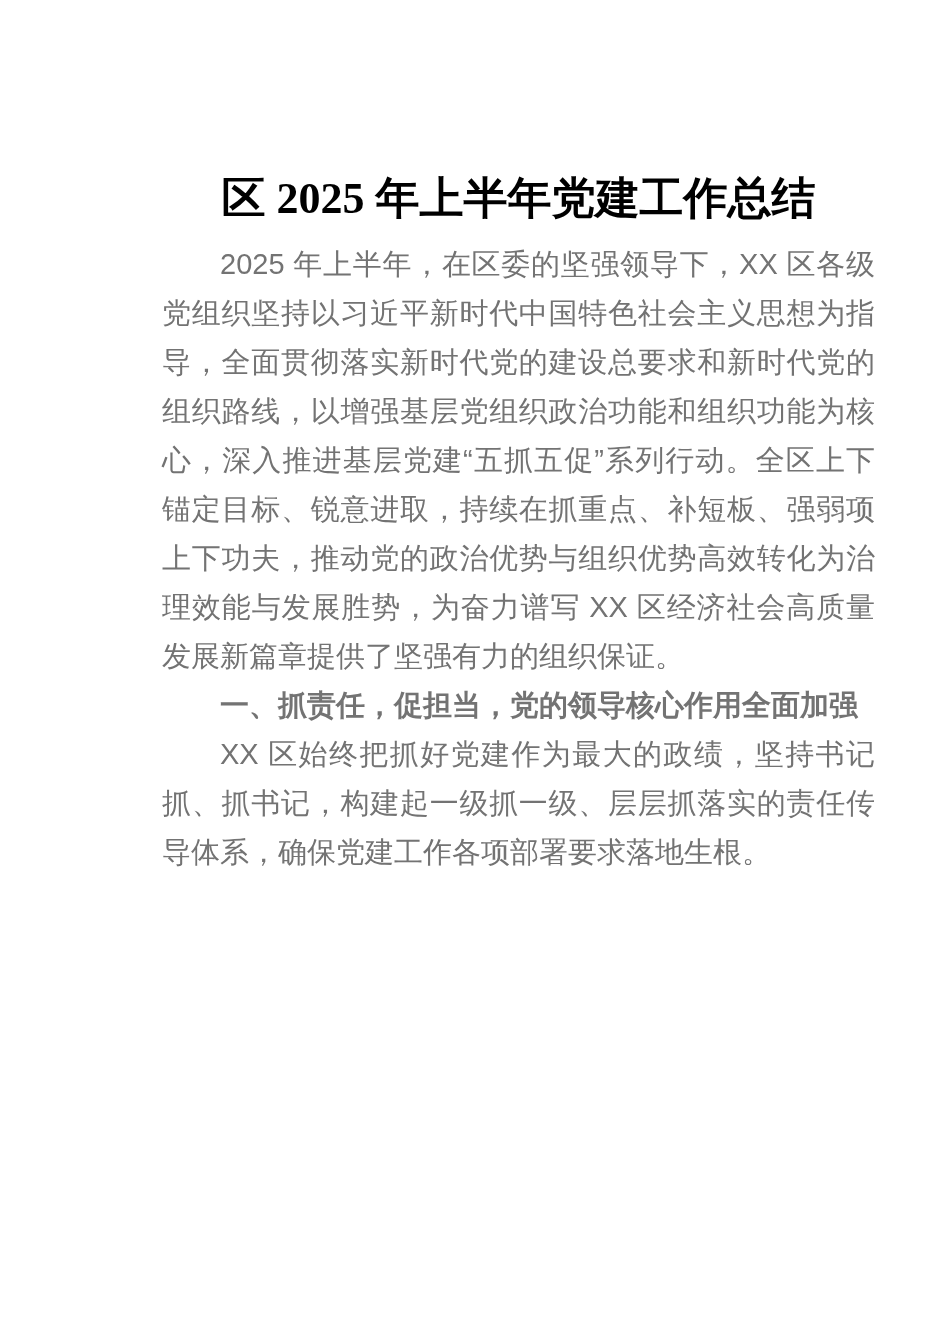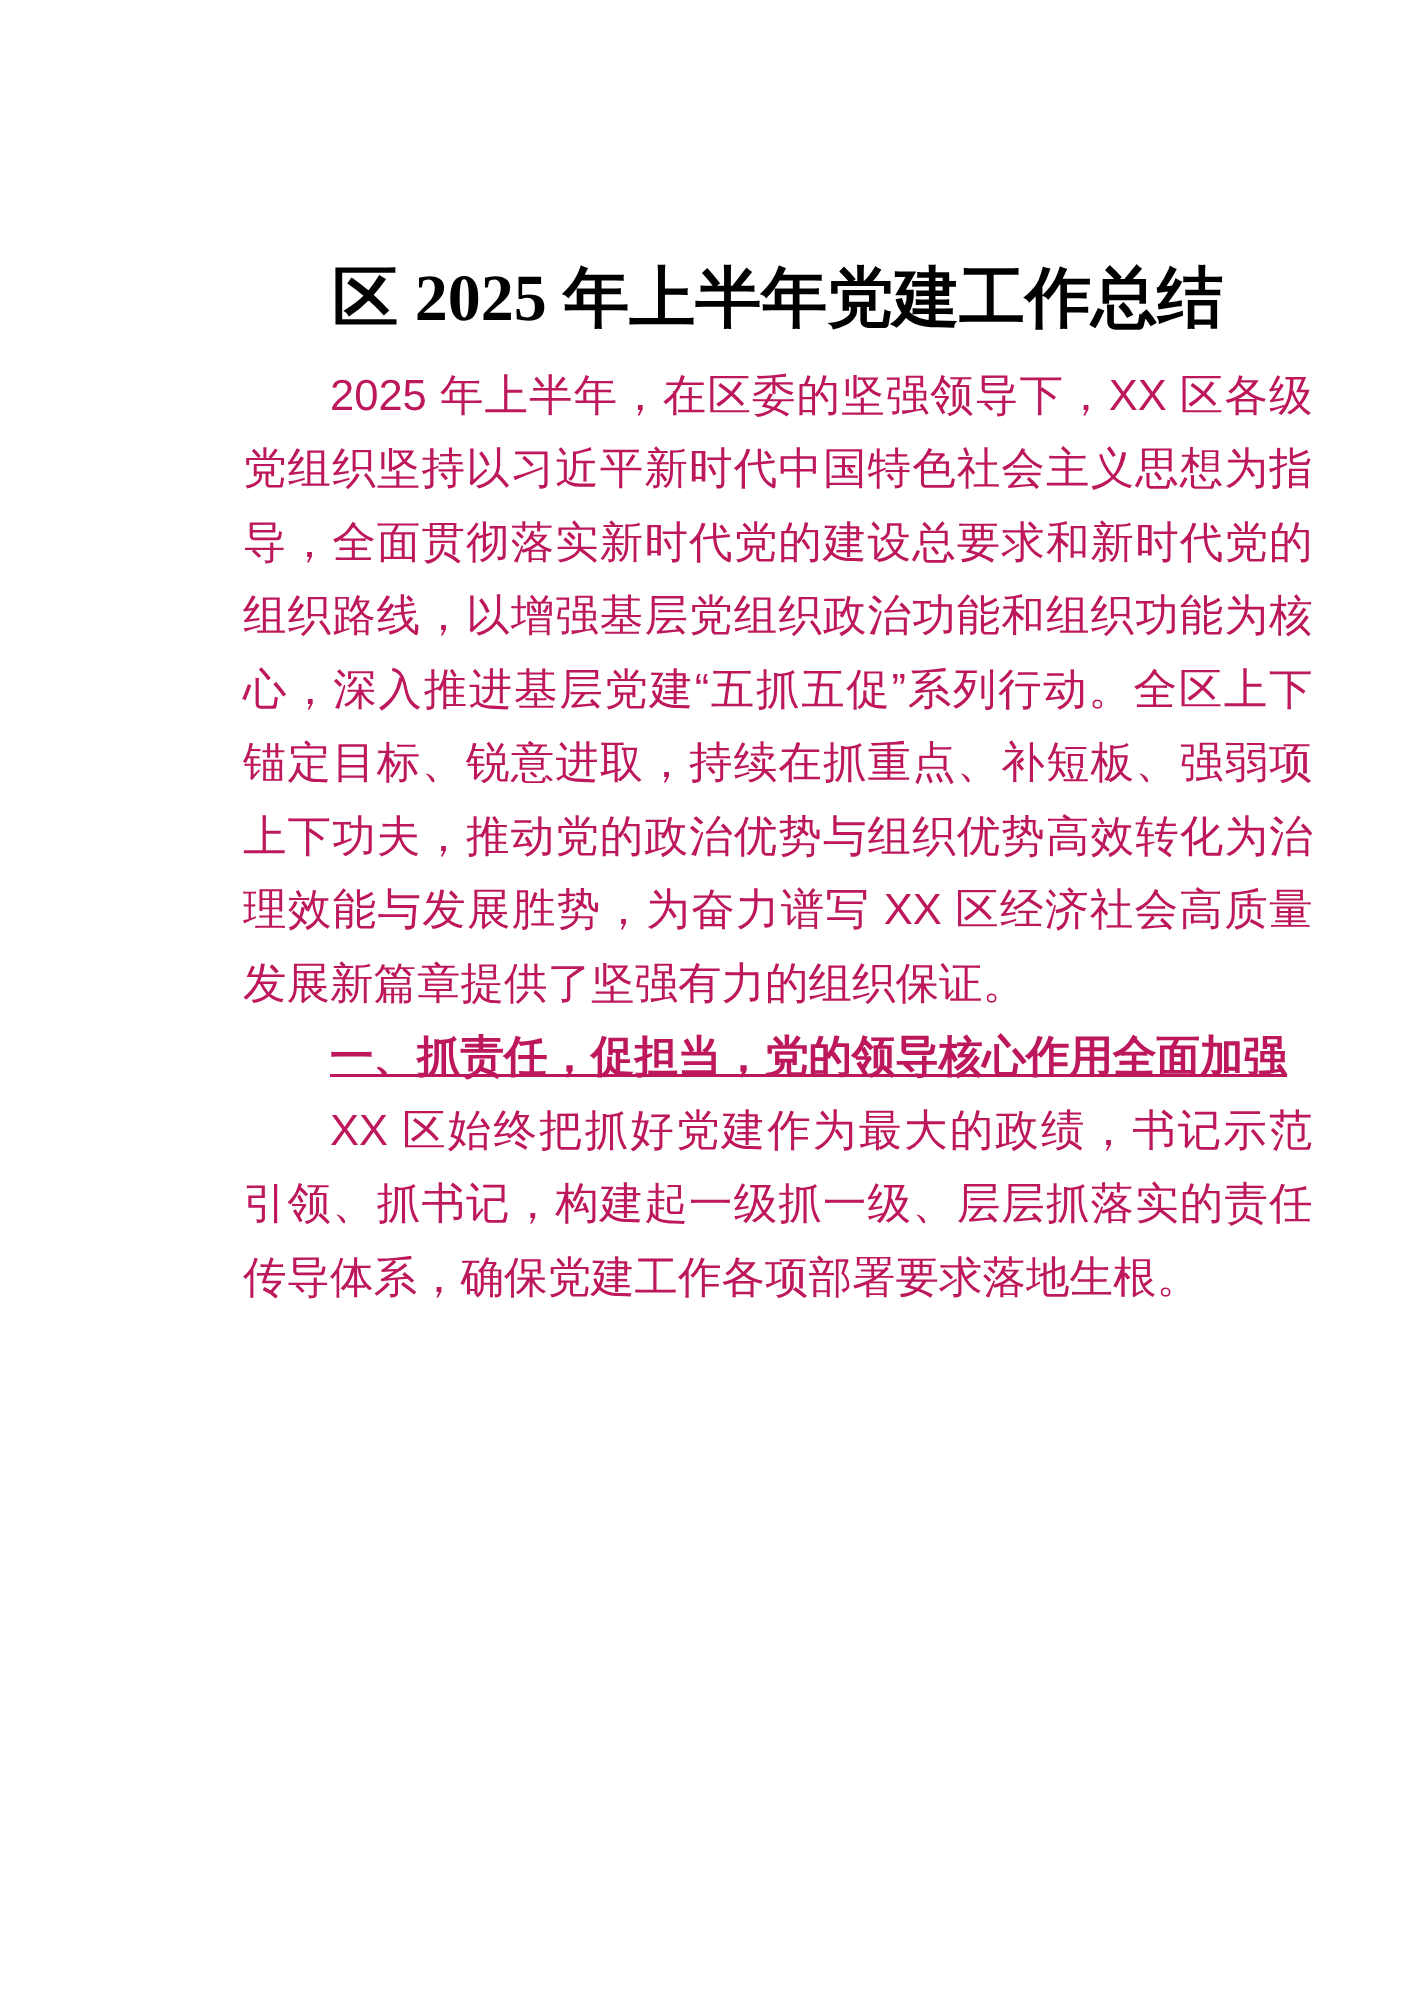--- a/index.html
+++ b/index.html
@@ -27,36 +27,35 @@
     font-size: 44px;
     line-height: 58px;
     color: #000000;
     text-align: center;
     margin: 0 0 12px 0;
   }
   .para {
     font-family: "Liberation Sans", "DejaVu Sans", sans-serif;
     font-size: 29px;
     line-height: 49px;
-    color: #be185d;
+    color: #737373;
     text-align: justify;
     text-indent: 2em;
     margin: 0;
     word-break: break-all;
   }
   .heading {
     font-weight: bold;
-    text-decoration: underline;
   }
 </style>
 </head>
 <body>
 
 <div class="page">
   <h1 class="doc-title">区 2025 年上半年党建工作总结</h1>
 
   <p class="para">2025 年上半年，在区委的坚强领导下，XX 区各级党组织坚持以习近平新时代中国特色社会主义思想为指导，全面贯彻落实新时代党的建设总要求和新时代党的组织路线，以增强基层党组织政治功能和组织功能为核心，深入推进基层党建“五抓五促”系列行动。全区上下锚定目标、锐意进取，持续在抓重点、补短板、强弱项上下功夫，推动党的政治优势与组织优势高效转化为治理效能与发展胜势，为奋力谱写 XX 区经济社会高质量发展新篇章提供了坚强有力的组织保证。</p>
 
   <p class="para heading">一、抓责任，促担当，党的领导核心作用全面加强</p>
 
-  <p class="para">XX 区始终把抓好党建作为最大的政绩，书记示范引领、抓书记，构建起一级抓一级、层层抓落实的责任传导体系，确保党建工作各项部署要求落地生根。</p>
+  <p class="para">XX 区始终把抓好党建作为最大的政绩，坚持书记抓、抓书记，构建起一级抓一级、层层抓落实的责任传导体系，确保党建工作各项部署要求落地生根。</p>
 
 </div>
 
 </body></html>

